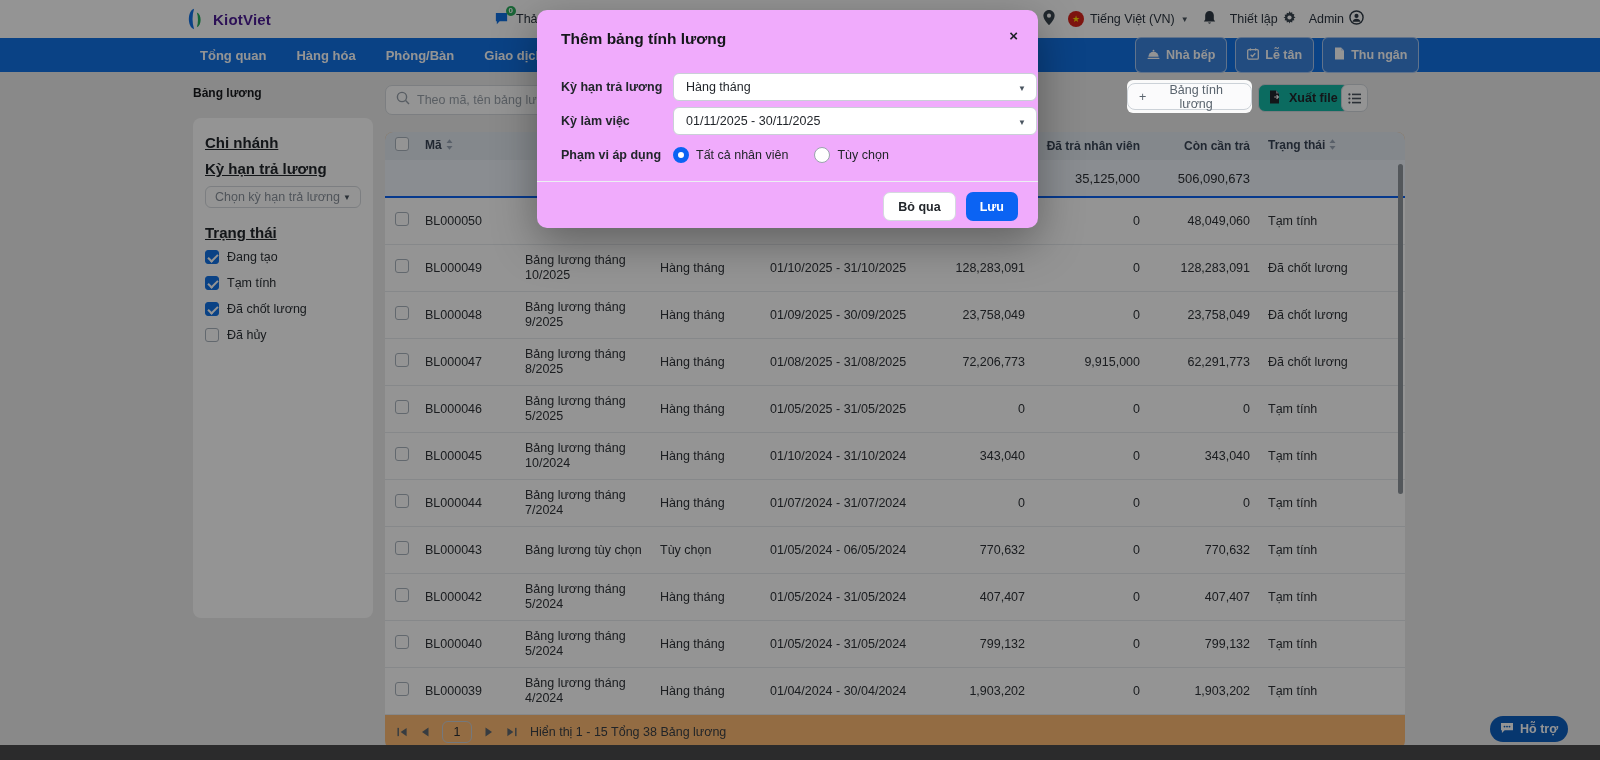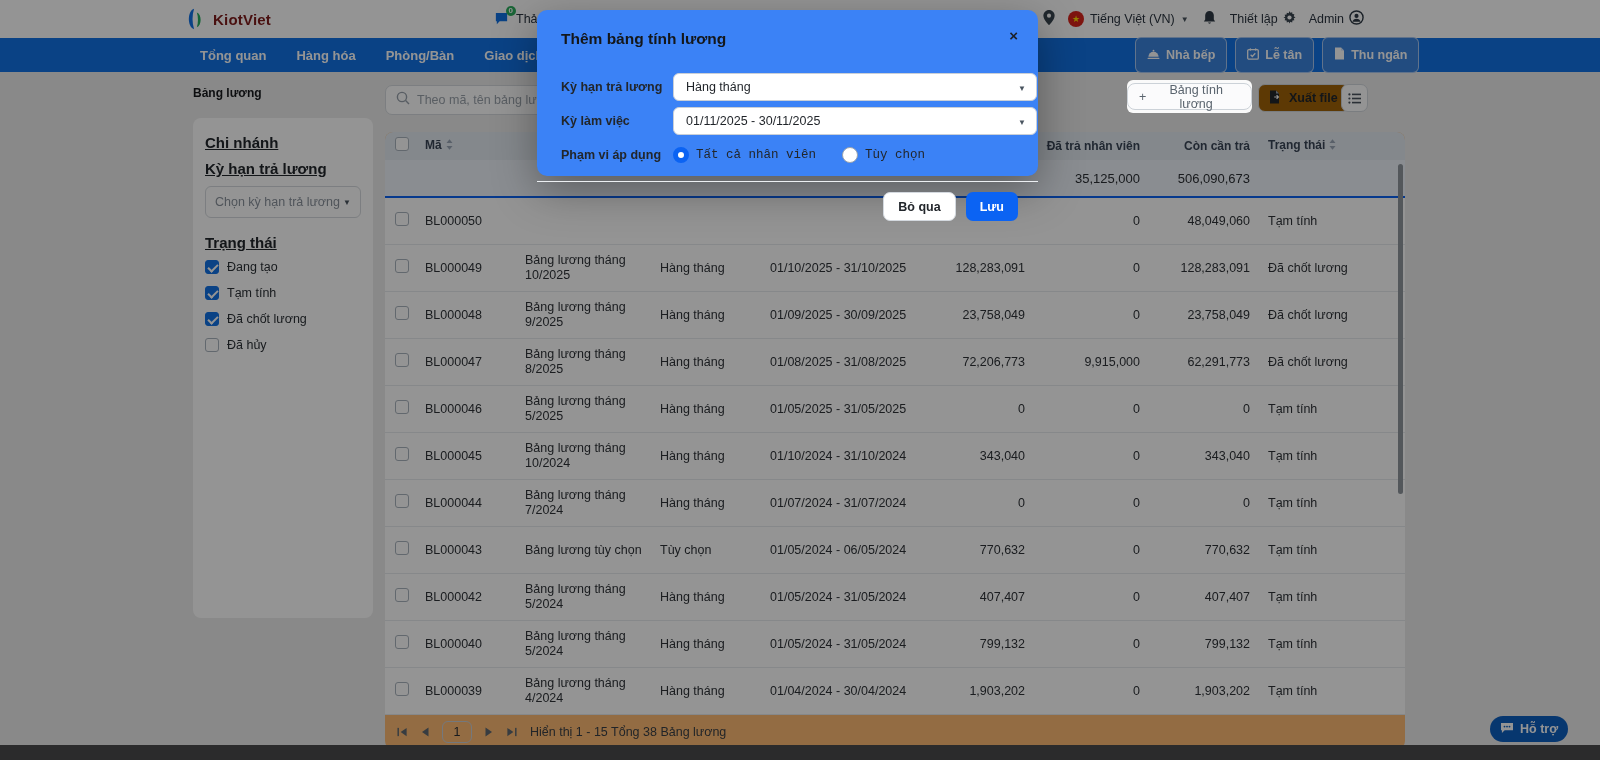--- a/index.html
+++ b/index.html
@@ -3,21 +3,21 @@
 <meta charset="utf-8">
 <style>
   * { margin:0; padding:0; box-sizing:border-box; }
   html,body { width:1600px; height:760px; overflow:hidden; }
   body { font-family:"Liberation Sans","DejaVu Sans",sans-serif; background:#ececec; }
   .page { position:relative; width:1600px; height:760px; background:#ececec; overflow:hidden; }
 
   
   .topbar { position:absolute; left:0; top:0; width:1600px; height:38px; background:#ffffff; }
   .logo { position:absolute; left:183px; top:0; height:38px; display:flex; align-items:center; gap:6px; }
-  .logo b { font-size:15px; color:#7f1d1d; letter-spacing:.2px; }
+  .logo b { font-size:15px; color:#4c1d95; letter-spacing:.2px; }
   .chat-item { position:absolute; left:494px; top:0; height:38px; display:flex; align-items:center; gap:6px; font-size:12.5px; color:#2c3540; }
   .chat-ic { position:relative; width:16px; height:16px; }
   .chat-ic .badge { position:absolute; right:-6px; top:-5px; background:#2eaf5f; color:#fff; font-size:8px; line-height:10px; padding:0 3px; border-radius:5px; font-weight:bold; }
   .top-right { position:absolute; left:1043px; top:0; height:38px; display:flex; align-items:center; gap:13px; font-size:12.5px; color:#2c3540; }
   .flag { width:16px; height:16px; border-radius:50%; background:#da251d; color:#ffde00; font-size:9px; display:flex; align-items:center; justify-content:center; }
   .lang { display:flex; align-items:center; gap:6px; }
   .caret { font-size:8px; color:#4a5560; }
   .cluster { display:flex; align-items:center; gap:5px; }
 
   
@@ -27,32 +27,32 @@
   .nav-quick { position:absolute; left:1135px; top:0; height:34px; display:flex; align-items:center; gap:8px; }
   .qbtn { height:36px; padding:0 11px; border:1px solid rgba(255,255,255,.55); border-radius:6px; background:#3c83dd; color:#fff; font-weight:bold; font-size:12.5px; display:flex; align-items:center; gap:6px; }
 
   
   .side-title { position:absolute; left:193px; top:86px; font-size:12px; font-weight:bold; color:#17191c; }
   .filter-card { position:absolute; left:193px; top:118px; width:180px; height:500px; background:#fff; border-radius:8px; padding:16px 12px; }
   .flabel { font-size:15px; font-weight:bold; color:#22262b; margin-bottom:9px;text-decoration:underline; }
   .tag-input { border:1px solid #d6dade; border-radius:6px; padding:4px; margin-bottom:16px; background:#fff; }
   .tag { display:inline-flex; align-items:center; gap:7px; background:#eceff2; border-radius:4px; padding:4px 7px; font-size:12px; color:#2c3136; }
   .tag .x { font-size:11px; color:#3a4046; cursor:pointer; }
-  .select-box { border:1px solid #d6dade; border-radius:6px; height:32px; display:flex; align-items:center; justify-content:space-between; padding:8px 9px; font-size:12.5px; color:#8a929c; margin-bottom:16px; background:#fff; }
+  .select-box { border:1px solid #d6dade; border-radius:6px; height:22px; display:flex; align-items:center; justify-content:space-between; padding:8px 9px; font-size:12.5px; color:#8a929c; margin-bottom:16px; background:#fff; }
   .status-row { display:flex; align-items:center; gap:8px; font-size:12.5px; color:#2c3136; margin-bottom:12px; }
 
   .cb { width:14px; height:14px; border:1.5px solid #aab3bd; border-radius:3px; background:#fff; display:inline-block; position:relative; flex:none; }
   .cb.checked { background:#1273e6; border-color:#1273e6; }
   .cb.checked::after { content:""; position:absolute; left:3.5px; top:0.5px; width:4px; height:8px; border:solid #fff; border-width:0 2px 2px 0; transform:rotate(45deg); }
 
   
   .search-box { position:absolute; left:385px; top:85px; width:310px; height:30px; background:#fff; border:1px solid #d6dade; border-radius:7px; display:flex; align-items:center; gap:7px; padding:0 10px; }
   .search-box input { border:none; outline:none; font-size:12.5px; color:#333; width:100%; font-family:inherit; background:transparent; }
   .search-box input::placeholder { color:#9aa2ab; }
-  .btn-export { position:absolute; left:1258px; top:84px; height:28px; padding:5px 10px; background:#a16207; border:1px solid #d3d8dd; border-radius:7px; display:flex; align-items:center; gap:7px; font-size:12.5px; font-weight:bold; color:#22262b; }
+  .btn-export { position:absolute; left:1258px; top:84px; height:28px; padding:5px 10px; background:#14b8a6; border:1px solid #d3d8dd; border-radius:7px; display:flex; align-items:center; gap:7px; font-size:12.5px; font-weight:bold; color:#22262b; }
   .btn-cols { position:absolute; left:1341px; top:84px; width:27px; height:28px; background:#fff; border:1px solid #d3d8dd; border-radius:7px; display:flex; align-items:center; justify-content:center; }
 
   
   .add-halo { position:absolute; left:1127px; top:80px; width:125px; height:33px; background:rgba(255,255,255,.96); border-radius:6px; z-index:60; display:flex; align-items:center; justify-content:center; }
   .btn-add { height:27px; padding:0 11px; border:1px solid #ccd2d8; border-radius:8px; background:#fbfbfc; color:#5a646e; font-size:12.5px; display:flex; align-items:center; gap:6px; }
 
   
   .table-card { position:absolute; left:385px; top:132px; width:1020px; height:617px; background:#fdba74; border-radius:8px; overflow:hidden; }
   .grid { display:grid; grid-template-columns:40px 100px 135px 105px 145px 115px 115px 110px 1fr; align-items:center; }
   .thead { height:28px; background:#e3eaf2; font-size:12px; font-weight:bold; color:#3a4656; }
@@ -70,28 +70,28 @@
   .pagination { height:34px; display:flex; align-items:center; gap:13px; padding-left:12px; font-size:12.5px; color:#3a3f45; }
   .pgbox { width:30px; height:22px; border:1px solid #c9cfd7; border-radius:6px; display:flex; align-items:center; justify-content:center; font-size:12.5px; color:#2b2f34; }
   .pgic { display:flex; align-items:center; }
 
   
   .support { position:absolute; left:1490px; top:716px; height:26px; padding:0 10px; border-radius:13px; background:#0d5fc0; color:#fff; font-size:12.5px; font-weight:bold; display:flex; align-items:center; gap:6px; }
   .bottom-strip { position:absolute; left:0; top:745px; width:1600px; height:15px; background:#4a4a4c; }
 
   
   .overlay { position:absolute; inset:0; background:rgba(0,0,0,.42); z-index:50; }
-  .modal { position:absolute; left:537px; top:10px; width:501px; height:166px; background:#3b82f6; border-radius:10px; z-index:100; box-shadow:0 14px 44px rgba(0,0,0,.35); }
+  .modal { position:absolute; left:537px; top:10px; width:501px; height:218px; background:#f0abfc; border-radius:10px; z-index:100; box-shadow:0 14px 44px rgba(0,0,0,.35); }
   .modal-title { position:absolute; left:24px; top:20px; font-size:15.5px; font-weight:bold; color:#14171a; }
   .modal-close { position:absolute; right:20px; top:17px; font-size:15px; font-weight:bold; color:#1d2126; cursor:pointer; }
   .mrow { position:absolute; left:24px; height:28px; display:flex; align-items:center; }
   .mlabel { width:112px; font-size:12.5px; font-weight:bold; color:#22262b; flex:none; }
   .mselect { position:relative; width:364px; height:28px; border:1px solid #c9cfd7; border-radius:6px; display:flex; align-items:center; padding:0 26px 0 12px; font-size:12.5px; color:#1f2328; background:#fff; }
   .mselect .caret { position:absolute; right:10px; top:10px; }
-  .mradios { display:flex; align-items:center; gap:26px;font-family:Liberation Mono, monospace; }
+  .mradios { display:flex; align-items:center; gap:26px; }
   .radio-opt { display:flex; align-items:center; gap:7px; font-size:12.5px; color:#22262b; }
   .radio { width:16px; height:16px; border-radius:50%; border:1.5px solid #9aa3ad; background:#fff; flex:none; }
   .radio.selected { border:5px solid #0b63f3; }
   .mdivider { position:absolute; left:0; top:171px; width:100%; border-top:1px solid #eceff2; }
   .mfooter { position:absolute; right:20px; top:182px; display:flex; gap:10px; }
   .btn-cancel { height:29px; padding:0 14px; border:1px solid #d4d9df; border-radius:7px; background:#fff; font-size:12.5px; font-weight:bold; color:#22262b; }
   .btn-save { height:29px; padding:0 14px; border:none; border-radius:7px; background:#0b63f3; font-size:12.5px; font-weight:bold; color:#fff; }
 </style>
 </head>
 <body>

